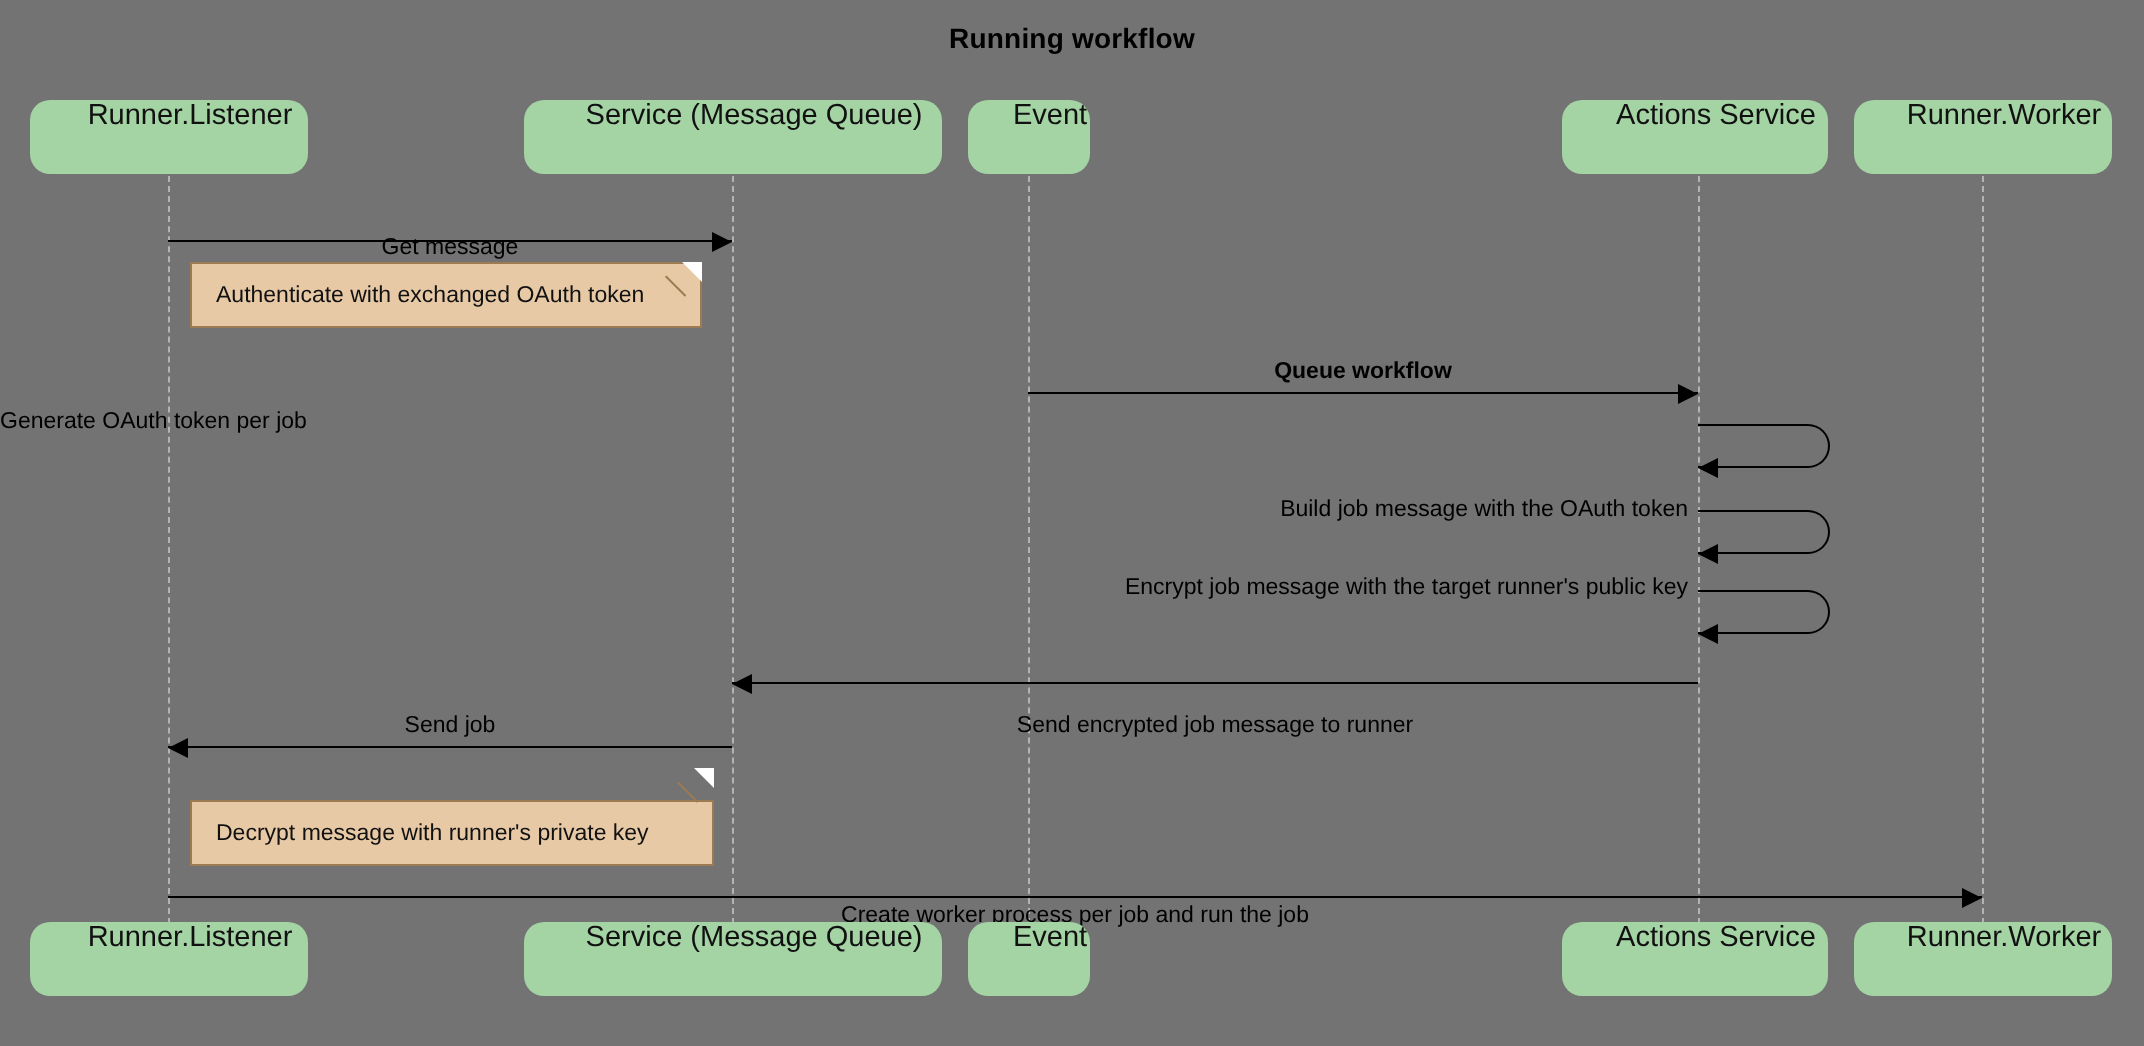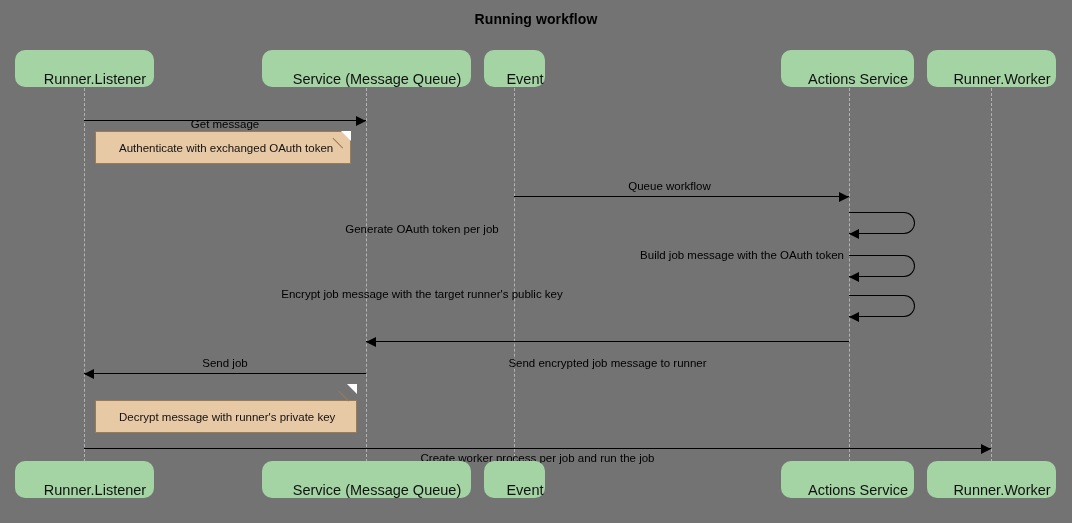--- a/index.html
+++ b/index.html
@@ -32,21 +32,21 @@
   .lifeline {
     position: absolute;
     width: 0;
     border-left: 1px dashed #b3b3b3;
   }
   .participant-box {
     position: absolute;
     background: #a4d3a4;
     border-radius: 10px;
     display: flex;
-    align-items: flex-end;
+    align-items: flex-start;
     justify-content: center;
     font-size: 14.5px;
     color: #111111;
     box-sizing: border-box;
     white-space: nowrap;
     padding-left: 21px;
   }
   .msg-label {
     position: absolute;
     font-size: 11.5px;
@@ -85,21 +85,21 @@
   }
   .note-box {
     position: absolute;
     background: #e8c9a6;
     border: 1px solid #9c7b52;
     box-sizing: border-box;
     display: flex;
     align-items: center;
     font-size: 11.5px;
     color: #111111;
-    padding-left: 23px;
+    padding-left: 12px;
     white-space: nowrap;
   }
   .note-fold-edge {
     position: absolute;
     width: 0;
     height: 0;
     border-left: 10px solid transparent;
     border-top: 10px solid #ffffff;
   }
 </style>
@@ -116,41 +116,41 @@
       <div class="lifeline" style="left: 514px; top: 88px; height: 374px;"></div>
       <div class="lifeline" style="left: 849px; top: 88px; height: 374px;"></div>
       <div class="lifeline" style="left: 991px; top: 88px; height: 374px;"></div>
     </div>
   <div id="messages-layer">
       <div class="msg-line" style="left: 84px; top: 120px; width: 282px;"></div>
       <div class="arrow-head arrow-right" style="top: 115.5px; left: 356px;"></div>
       <div class="msg-label" style="left: 84px; width: 282px; top: 118px;">Get message</div>
       <div class="msg-line" style="left: 514px; top: 196px; width: 335px;"></div>
       <div class="arrow-head arrow-right" style="top: 191.5px; left: 839px;"></div>
-      <div class="msg-label" style="left: 502px; width: 335px; top: 180px;">Queue workflow</div>
+      <div class="msg-label" style="left: 514px; width: 335px; top: 180px; font-weight: bold;">Queue workflow</div>
       <div class="msg-line" style="left: 366px; top: 341px; width: 483px;"></div>
       <div class="arrow-head arrow-left" style="top: 336.5px; left: 366px;"></div>
       <div class="msg-label" style="left: 366px; width: 483px; top: 325px; margin-top: 32px;">Send encrypted job message to runner</div>
       <div class="msg-line" style="left: 84px; top: 373px; width: 282px;"></div>
       <div class="arrow-head arrow-left" style="top: 368.5px; left: 84px;"></div>
       <div class="msg-label" style="left: 84px; width: 282px; top: 357px;">Send job</div>
       <div class="msg-line" style="left: 84px; top: 448px; width: 907px;"></div>
       <div class="arrow-head arrow-right" style="top: 443.5px; left: 981px;"></div>
       <div class="msg-label" style="left: 84px; width: 907px; top: 432px; margin-top: 20px;">Create worker process per job and run the job</div>
     </div>
   <div id="self-messages-layer">
       <div class="self-loop" style="left: 849px; top: 212px; width: 66px; height: 22px;"></div>
       <div class="arrow-head arrow-left" style="left: 849px; top: 228.5px;"></div>
-      <div class="msg-label" style="left: 0px; width: 844px; top: 223px; text-align: center;">Generate OAuth token per job</div>
+      <div class="msg-label" style="left: 0px; width: 844px; top: 205px; text-align: left;">Generate OAuth token per job</div>
       <div class="self-loop" style="left: 849px; top: 255px; width: 66px; height: 22px;"></div>
       <div class="arrow-head arrow-left" style="left: 849px; top: 271.5px;"></div>
       <div class="msg-label" style="left: 0px; width: 844px; top: 249px; text-align: right;">Build job message with the OAuth token</div>
       <div class="self-loop" style="left: 849px; top: 295px; width: 66px; height: 22px;"></div>
       <div class="arrow-head arrow-left" style="left: 849px; top: 311.5px;"></div>
-      <div class="msg-label" style="left: 0px; width: 844px; top: 288px; text-align: center;">Encrypt job message with the target runner's public key</div>
+      <div class="msg-label" style="left: 0px; width: 844px; top: 288px; text-align: right;">Encrypt job message with the target runner's public key</div>
     </div>
   <div id="notes-layer">
       <div class="note-box" style="left: 95px; top: 131px; width: 256px; height: 33px;">
         <span>Authenticate with exchanged OAuth token</span>
       </div>
       <div class="note-fold-edge" style="left: 341px; top: 131px;"></div>
       <div style="position: absolute; left: 341px; top: 130px; width: 14px; height: 11px; border-bottom: 1px solid rgb(156, 123, 82); transform: rotate(45deg); transform-origin: left top;"></div>
       <div class="note-box" style="left: 95px; top: 384px; width: 262px; height: 33px; margin-top: 16px;">
         <span>Decrypt message with runner's private key</span>
       </div>

